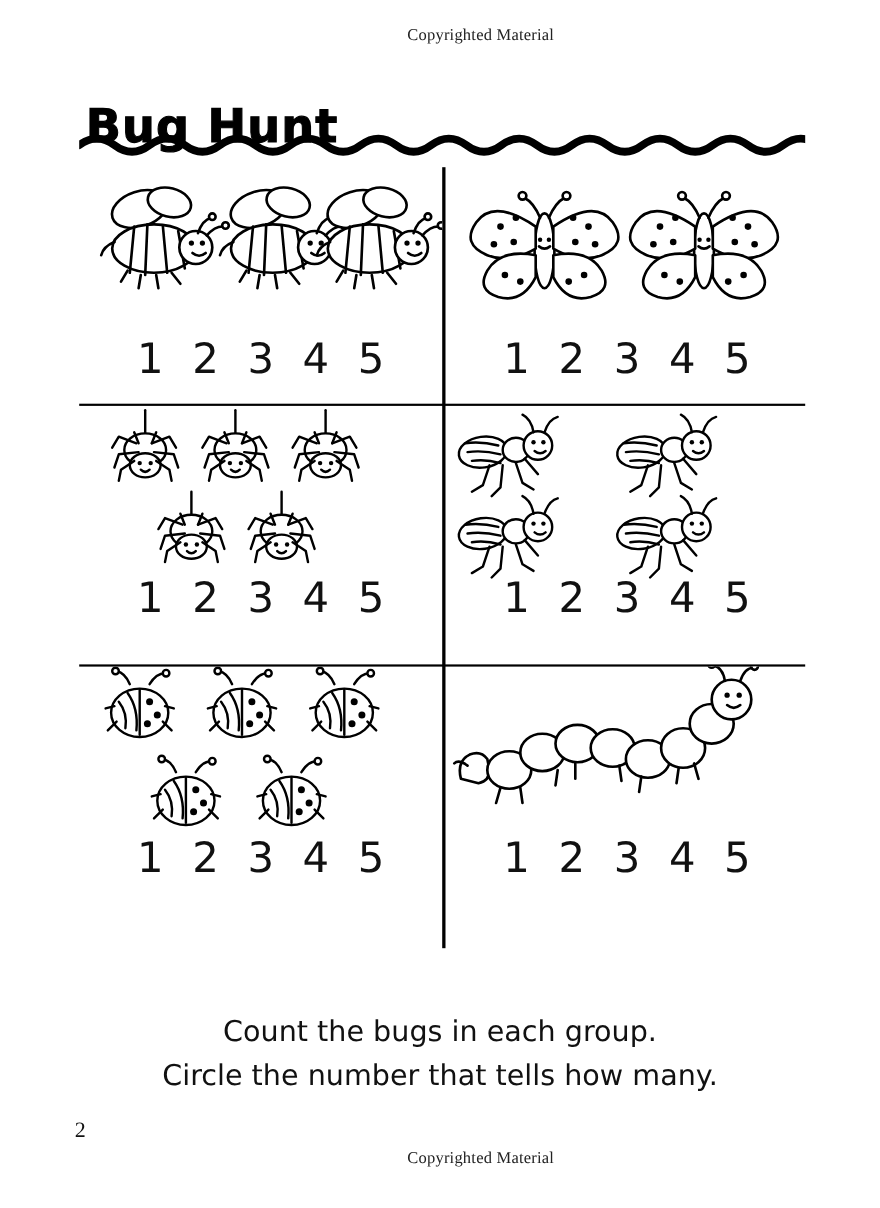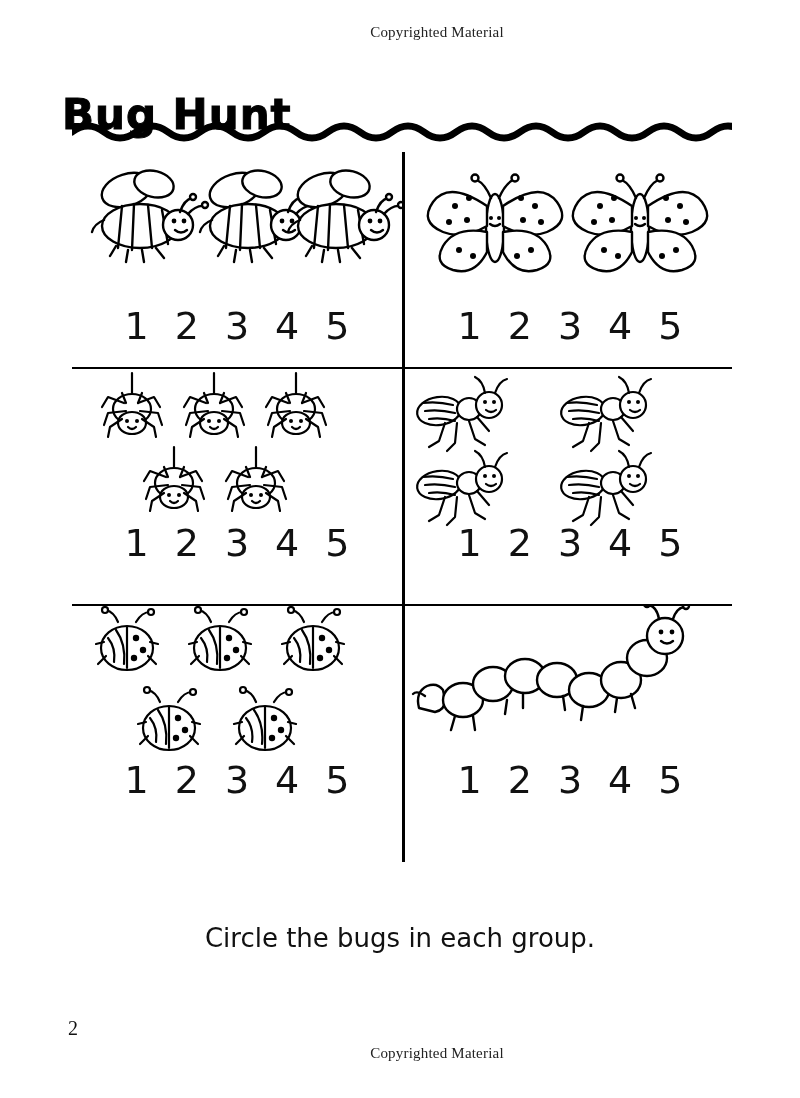--- a/index.html
+++ b/index.html
@@ -30,21 +30,21 @@
     font-size: 15px;
     color: #222;
     letter-spacing: 0.2px;
     margin-left: 37px;
   }
   .copyright.top { top: 24px; }
   .copyright.bottom { bottom: 36px; }
 
   .title {
     position: absolute;
-    left: 62px;
+    left: 78px;
     top: 62px;
     font-family: "DejaVu Sans", sans-serif;
     font-weight: bold;
     font-size: 42px;
     letter-spacing: 1px;
     color: #000;
     -webkit-text-stroke: 1px #000;
   }
 
   .wavy-rule {
@@ -526,20 +526,21 @@
         <span>1</span>
         <span>2</span>
         <span>3</span>
         <span>4</span>
         <span>5</span>
       </div>
     </div>
   </div>
 
   <div class="instructions">
-    <div>Circle the bugs in each group.</div>
+    <div>Count the bugs in each group.</div>
+    <div>Circle the number that tells how many.</div>
   </div>
 
   <div class="page-number">2</div>
 
   <div class="copyright bottom">Copyrighted Material</div>
 
 </div>
 
 </body></html>

